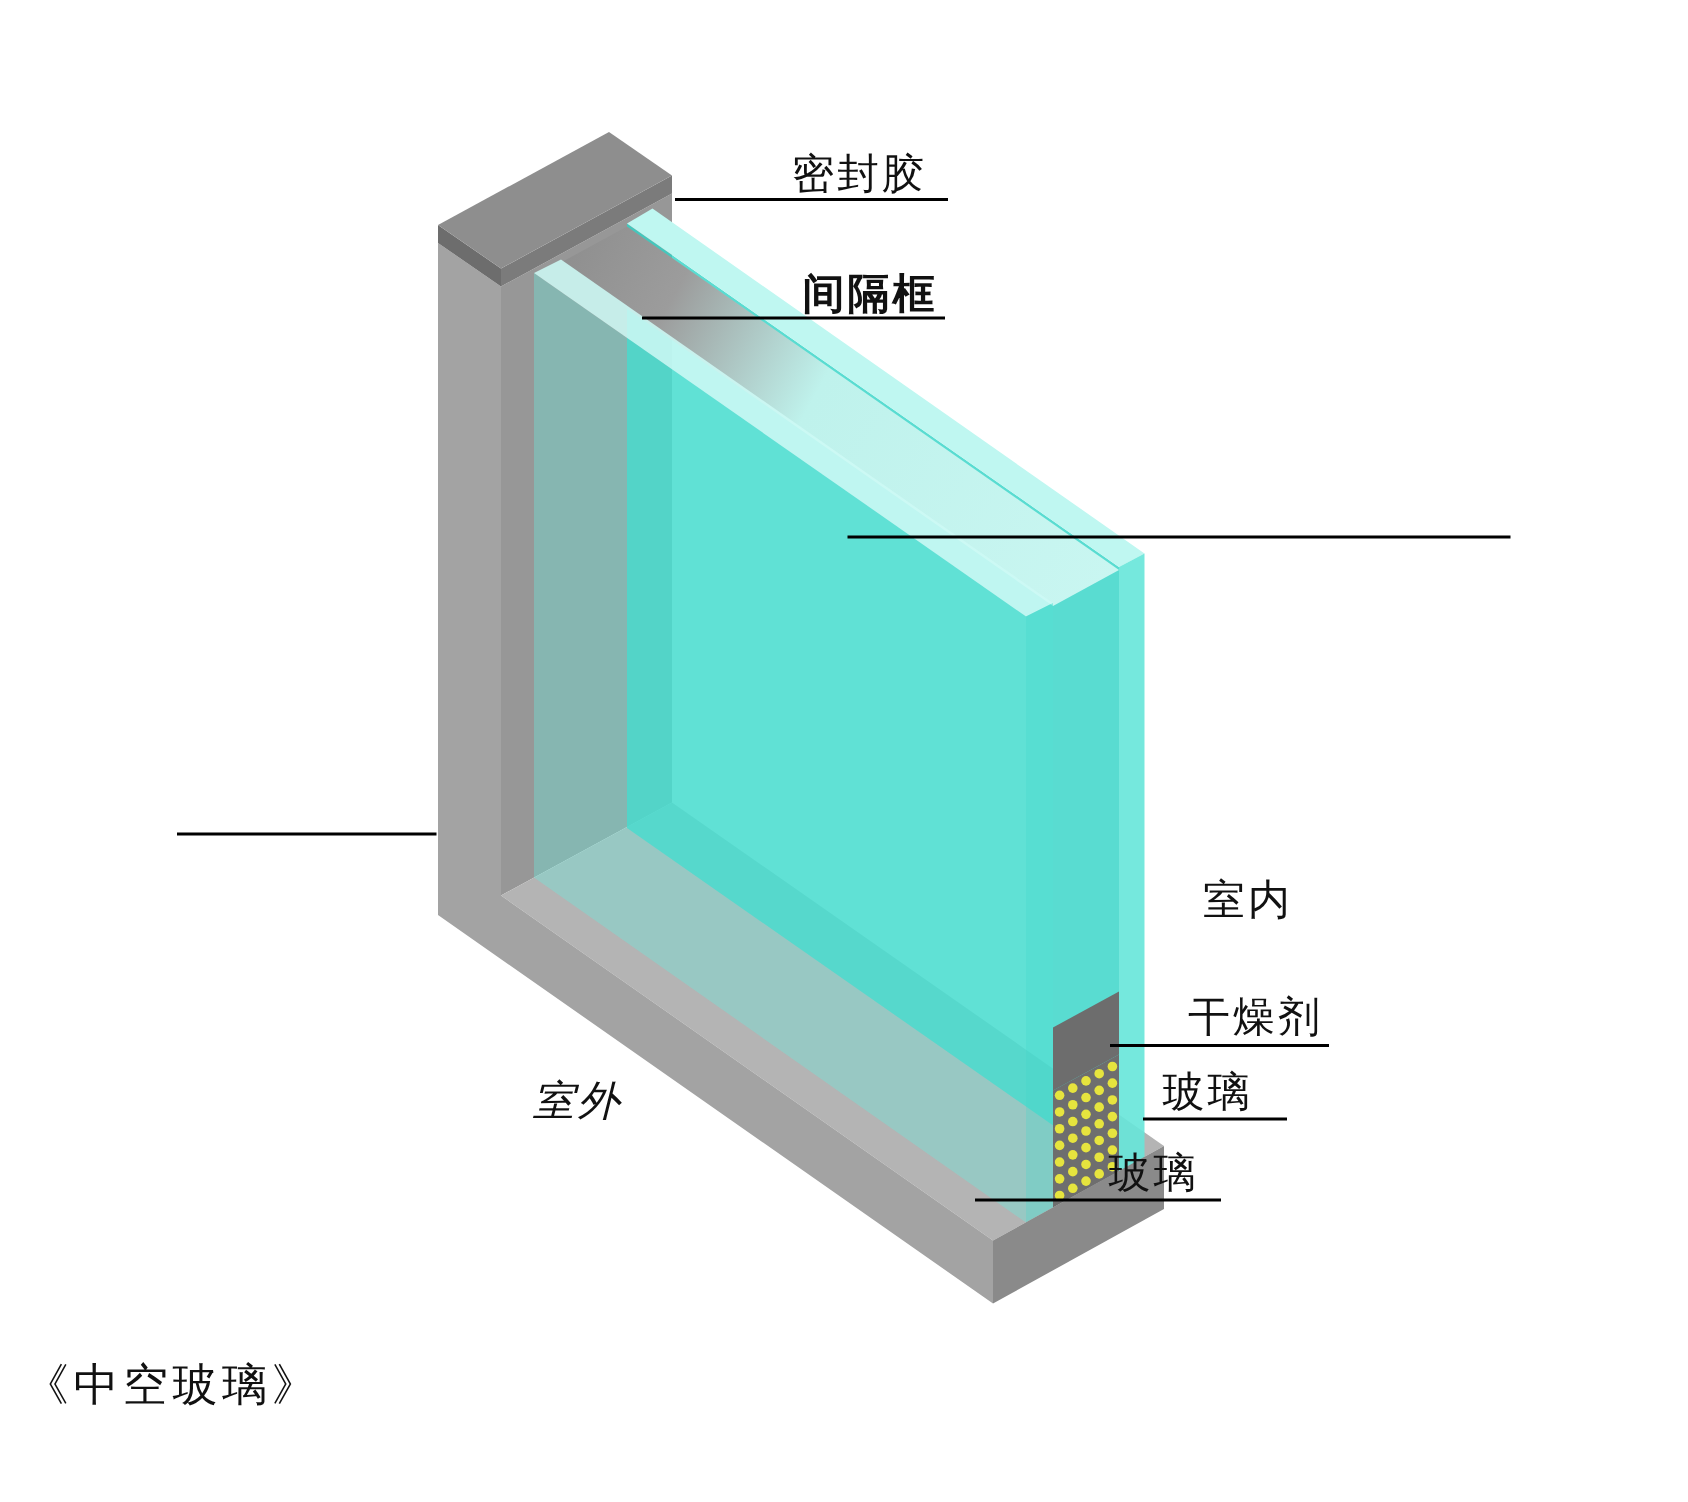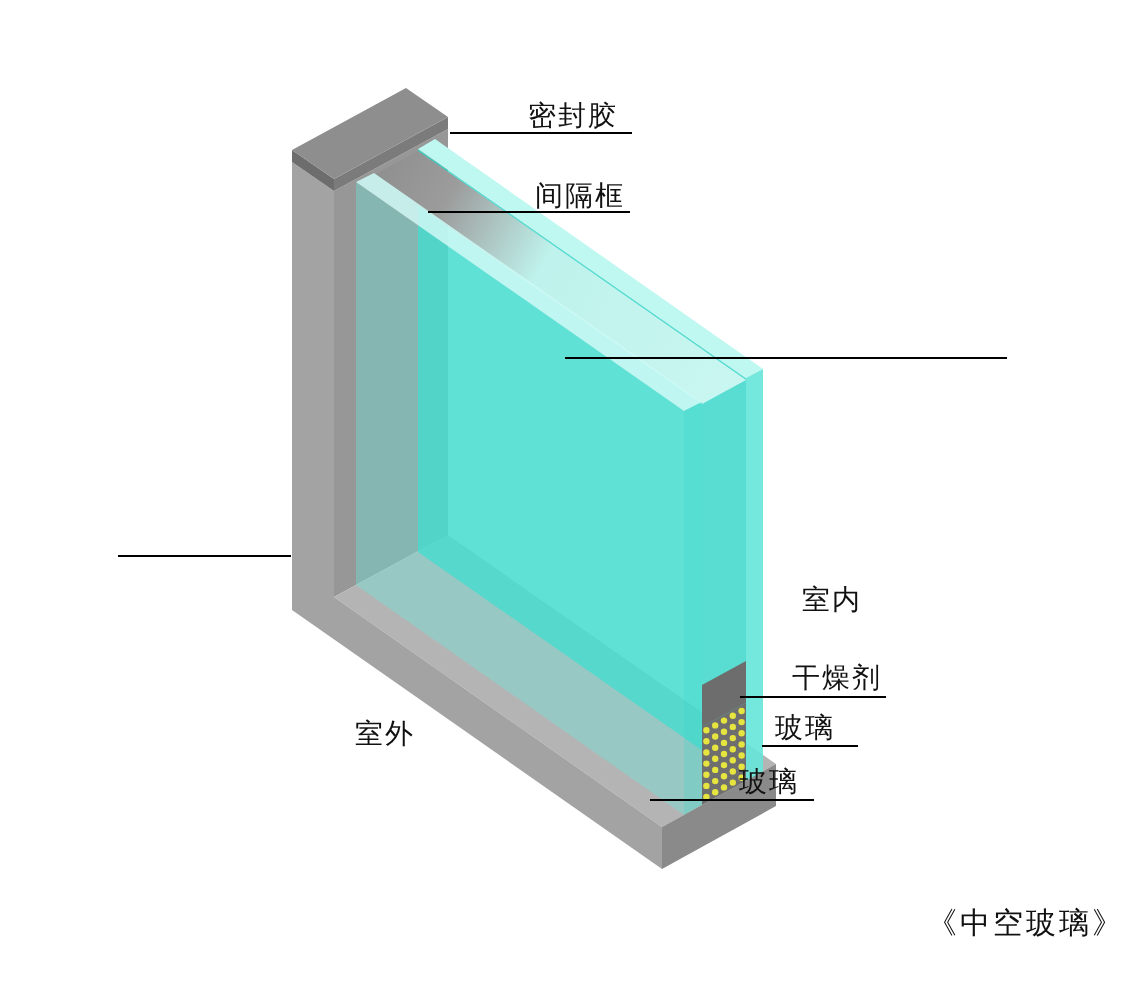--- a/index.html
+++ b/index.html
@@ -26,21 +26,21 @@
     color: var(--text, #111);
     letter-spacing: 2px;
     white-space: nowrap;
     line-height: 1.15;
     user-select: none;
   }
   .caption {
     position: absolute;
     left: 16px;
     right: 0;
-    text-align: right;
+    text-align: left;
     font-size: 30px;
     letter-spacing: 3px;
     color: var(--text, #111);
   }
 </style>
 </head>
 <body>
 
 <div class="stage">
 
@@ -119,21 +119,21 @@
       <line x1="428" y1="212" x2="630" y2="212"></line>
       <line x1="565" y1="358" x2="1007" y2="358"></line>
       <line x1="118" y1="556" x2="291" y2="556"></line>
       <line x1="740" y1="697" x2="886" y2="697"></line>
       <line x1="762" y1="746" x2="858" y2="746"></line>
       <line x1="650" y1="800" x2="814" y2="800"></line>
     </g>
   </svg>
 
   <div class="label" style="left:528px; top:100px;">密封胶</div>
-  <div class="label" style="left:535px; top:180px;">间隔框</div>
+  <div class="label" style="left:535px; top:180px;font-weight:bold;">间隔框</div>
   <div class="label" style="left:802px; top:584px;">室内</div>
   <div class="label" style="left:792px; top:662px;">干燥剂</div>
   <div class="label" style="left:775px; top:712px;">玻璃</div>
   <div class="label" style="left:739px; top:766px;">玻璃</div>
-  <div class="label" style="left:355px; top:718px;">室外</div>
+  <div class="label" style="left:355px; top:718px;font-style:italic;">室外</div>
 
   <div class="caption" style="top:903px;">《中空玻璃》</div>
 </div>
 
 </body></html>

